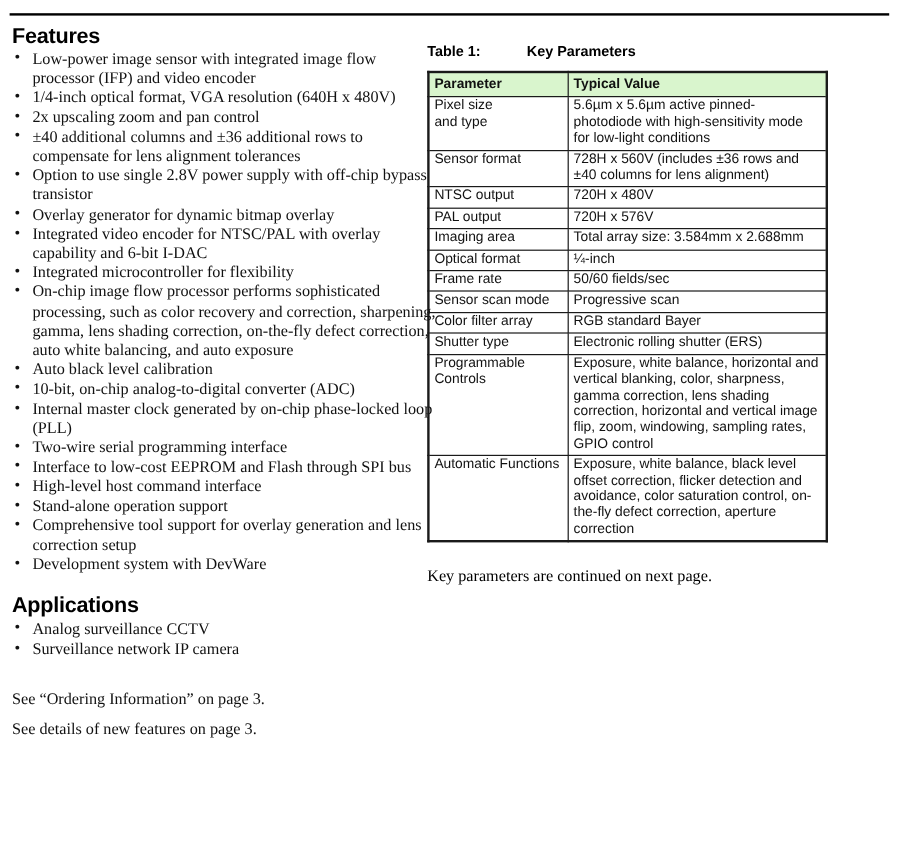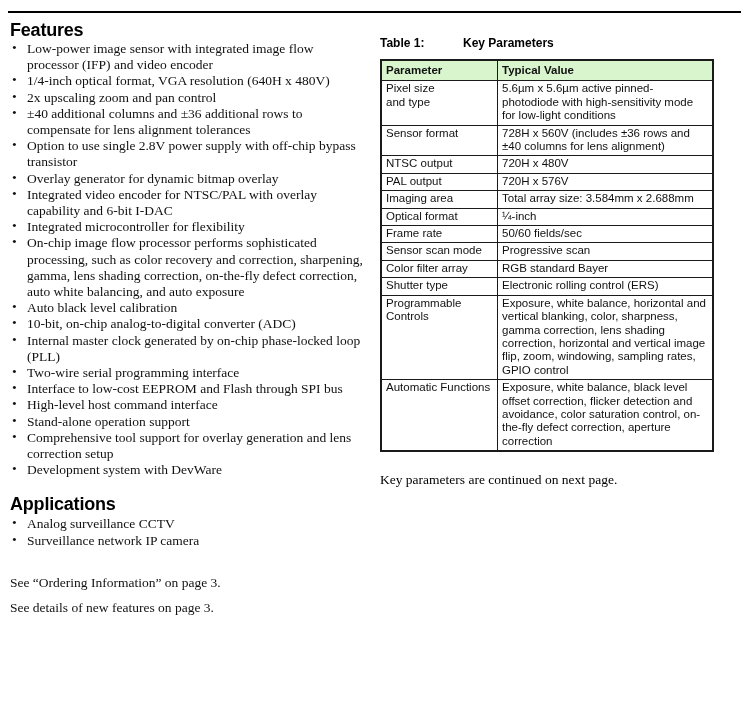--- a/index.html
+++ b/index.html
@@ -56,21 +56,21 @@
   .xrefs { margin-top: 26px; }
   .xref {
     font-size: 13.5px;
     line-height: 16px;
     margin-bottom: 9px;
     cursor: default;
   }
   
   .right-col {
     position: absolute;
-    left: 380px;
+    left: 356px;
     top: 36px;
     width: 334px;
     font-family: "Liberation Sans", sans-serif;
   }
   .table-caption {
     font-size: 12px;
     font-weight: bold;
     color: #000000;
     line-height: 14px;
     margin-bottom: 9px;
@@ -293,21 +293,21 @@
             <td class="value">Progressive scan</td>
           </tr>
 
           <tr>
             <td class="param">Color filter array</td>
             <td class="value">RGB standard Bayer</td>
           </tr>
 
           <tr>
             <td class="param">Shutter type</td>
-            <td class="value">Electronic rolling control (ERS)</td>
+            <td class="value">Electronic rolling shutter (ERS)</td>
           </tr>
 
           <tr>
             <td class="param">Programmable Controls</td>
             <td class="value">Exposure, white balance, horizontal and vertical blanking, color, sharpness, gamma correction, lens shading correction, horizontal and vertical image flip, zoom, windowing, sampling rates, GPIO control</td>
           </tr>
 
           <tr>
             <td class="param">Automatic Functions</td>
             <td class="value">Exposure, white balance, black level offset correction, flicker detection and avoidance, color saturation control, on-the-fly defect correction, aperture correction</td>

